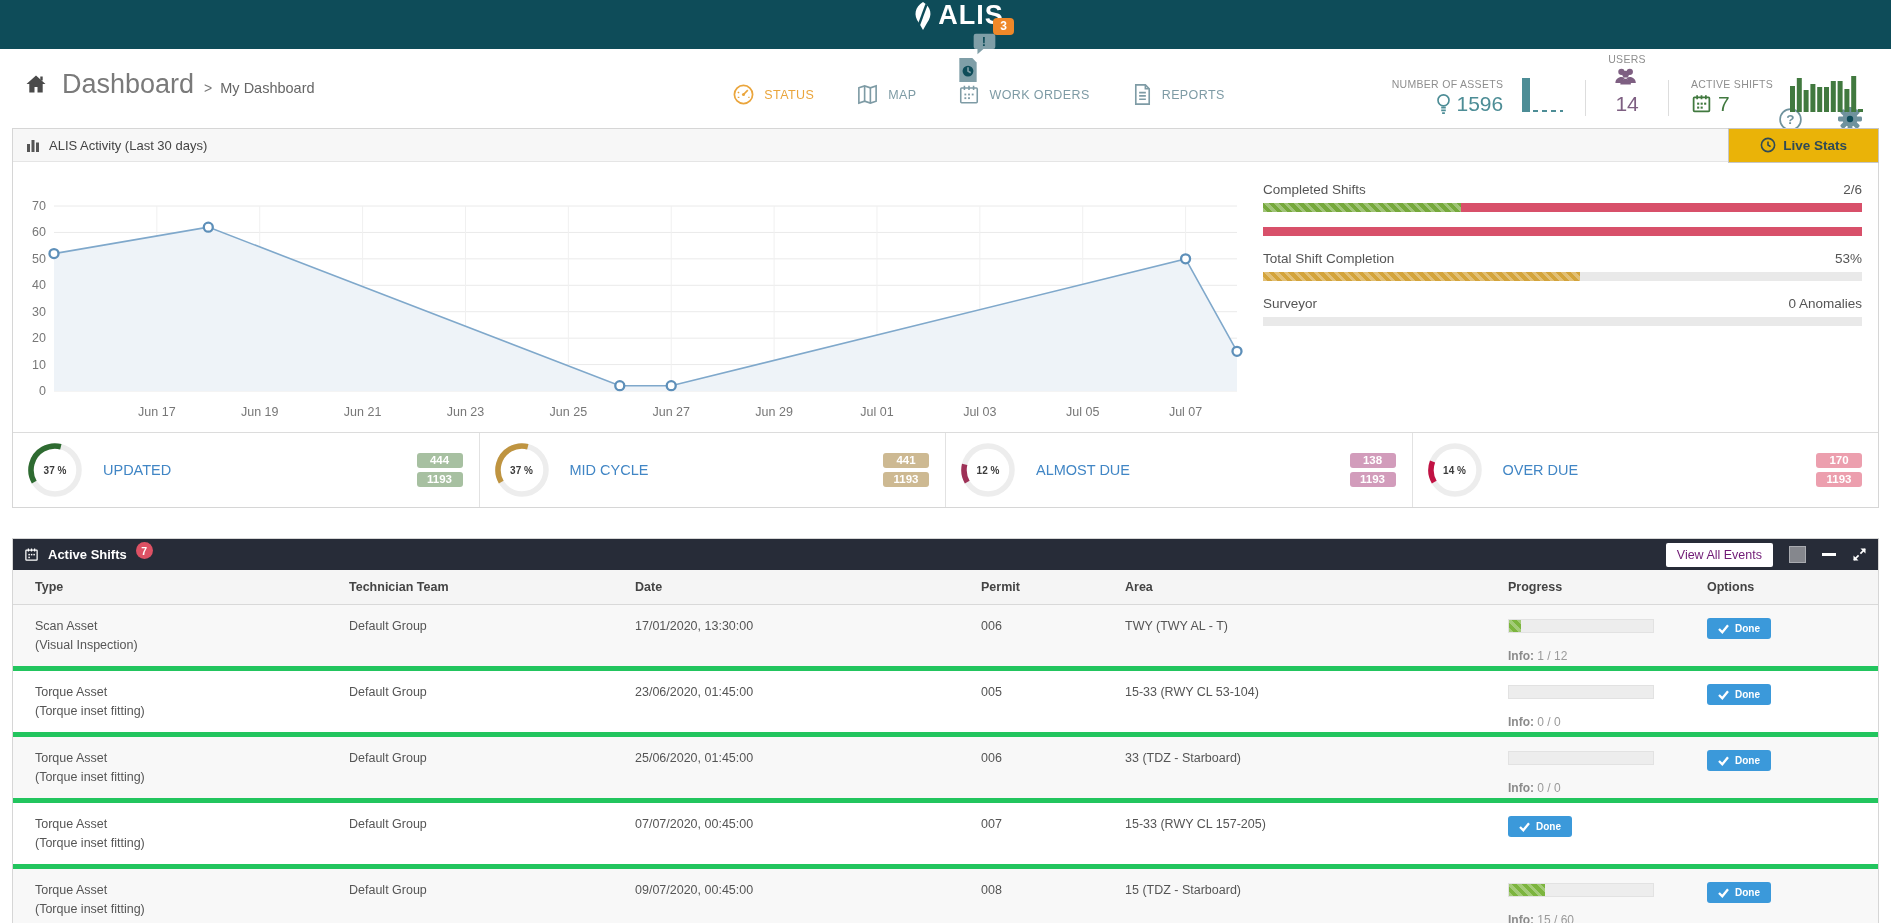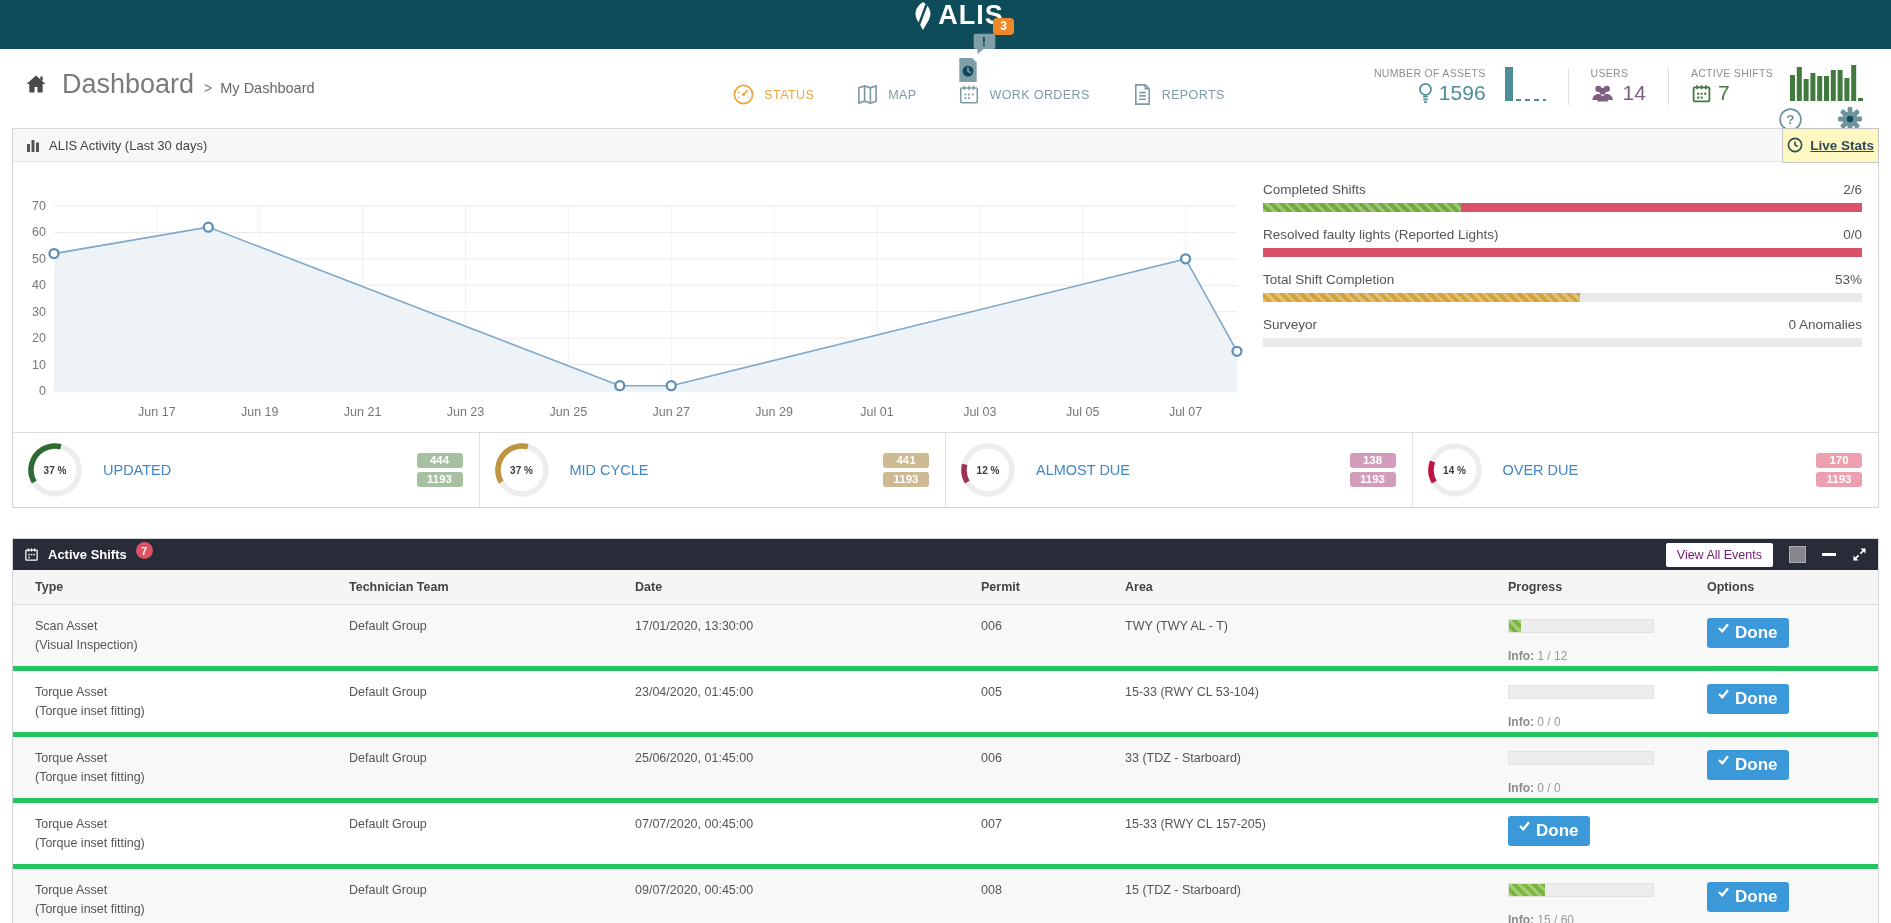--- a/index.html
+++ b/index.html
@@ -29,23 +29,23 @@
   .bc-sub { font-size:14.5px; color:#666; margin-top:8px; cursor:pointer; }
   .topstats { margin-left:auto; display:flex; align-items:flex-end; gap:16px; }
   .stat { display:flex; flex-direction:column; }
   .stat-label { font-size:10.5px; color:#8e8e8e; letter-spacing:.3px; margin-bottom:2px; }
   .stat-value { display:flex; align-items:center; gap:6px; font-size:21px; }
   .stat-div { width:1px; height:36px; background:#ddd; margin:0 6px; }
   
   .panel { margin:9px 12px 0; border:1px solid #d6d6d6; position:relative; background:#fff; }
   .panel-header { height:33px; background:#f7f7f7; border-bottom:1px solid #e5e5e5;
     display:flex; align-items:center; padding-left:13px; gap:9px; font-size:13px; color:#444; }
-  .live-stats-btn { position:absolute; top:-1px; right:-1px; background:#fef9c3; border:1px solid #c6c6c6;
-    padding:8px 4px 9px; font-weight:bold; font-size:13.5px; color:#2f4a56;
-    display:flex; gap:7px; align-items:center; cursor:pointer;text-decoration:underline; }
+  .live-stats-btn { position:absolute; top:-1px; right:-1px; background:#eab308; border:1px solid #c6c6c6;
+    padding:8px 31px 9px; font-weight:bold; font-size:13.5px; color:#2f4a56;
+    display:flex; gap:7px; align-items:center; cursor:pointer; }
   .activity-body { display:flex; }
   .chart-wrap { width:1250px; padding:12px 0 0 6px; }
   .live-stats { flex:1; padding:20px 16px 0 0; }
   .ls-row { margin-bottom:15px; }
   .ls-top { display:flex; justify-content:space-between; font-size:13.5px; color:#555; margin-bottom:6px; }
   .ls-bar { height:9px; display:flex; background:#e9e9e9; overflow:hidden; }
   .ls-seg { height:100%; }
   .striped { background-image:repeating-linear-gradient(45deg, rgba(255,255,255,.3) 0px,
     rgba(255,255,255,.3) 3px, rgba(0,0,0,0) 3px, rgba(0,0,0,0) 7px); }
   
@@ -81,22 +81,22 @@
   .col-area { width:383px; }
   .col-progress { width:199px; }
   .col-options { flex:1; }
   .trow { display:flex; height:66px; border-bottom:5px solid #22c55e; font-size:12.5px; color:#555; cursor:pointer; }
   .trow:nth-child(odd) { background:#f8f8f8; }
   .trow > div { padding-top:12px; line-height:1.55; }
   .progress-track { width:146px; height:14px; background:#ededed; border:1px solid #e2e2e2; margin-top:2px; }
   .progress-fill { height:100%; background-color:#7cb53e; }
   .info-line { margin-top:14px; font-size:12px; color:#9a9a9a; }
   .info-line b { color:#8b8b8b; }
-  .done-btn { display:inline-flex; align-items:flex-start; gap:6px; background:#3b99da; border:none;
-    color:#fff; font-size:17px; font-weight:bold; padding:5px 11px; border-radius:3px;
+  .done-btn { display:inline-flex; align-items:flex-end; gap:6px; background:#3b99da; border:none;
+    color:#fff; font-size:10px; font-weight:bold; padding:5px 11px; border-radius:3px;
     font-family:inherit; cursor:pointer; margin-top:1px; }
 </style>
 </head>
 <body>
 
 <div class="navbar">
   <div class="logo">
     <span style="display:flex;">
       <svg width="24" height="30" viewBox="0 0 24 30">
           <path d="M12 1 C20 6 22 14 16 22 L12 29 L8 22 C2 14 4 6 12 1 Z" fill="#fff"></path>
@@ -210,21 +210,21 @@
         <span>1596</span>
       </span>
     </div>
     <svg id="assets-spark" width="44" height="42">
         <rect x="3" y="4" width="8" height="34" fill="#4d8d96"></rect>
         <line x1="14" y1="37" x2="44" y2="37" stroke="#4d8d96" stroke-width="2" stroke-dasharray="5 4"></line>
       </svg>
     <div class="stat-div"></div>
     <div class="stat">
       <span class="stat-label">USERS</span>
-      <span class="stat-value" style="color:#7e5f82;">
+      <span class="stat-value" style="color:#7e5f82;flex-direction:column;">
         <span style="display:flex;">
           <svg width="26" height="19" viewBox="0 0 28 20" fill="#7e5f82">
               <circle cx="8" cy="5" r="3.4"></circle>
               <circle cx="17" cy="5" r="3.4"></circle>
               <circle cx="12.5" cy="7.5" r="3.6"></circle>
               <path d="M1.5 17c0-4 3-6.5 6.5-6.5 1.4 0 2.7.4 3.7 1.1-1.7 1.3-2.7 3.2-2.7 5.4zM23.5 17c0-4-3-6.5-6.5-6.5-1.4 0-2.7.4-3.7 1.1 1.7 1.3 2.7 3.2 2.7 5.4z"></path>
               <path d="M6.8 18.5c0-3.7 2.6-6 5.7-6s5.7 2.3 5.7 6z"></path>
             </svg>
         </span>
         <span>14</span>
@@ -340,24 +340,20 @@
           <div class="ls-top">
             <span>Completed Shifts</span>
             <span>2/6</span>
           </div>
           <div class="ls-bar">
             <div class="ls-seg striped" style="width:33%;background-color:#76a93c;"></div>
             <div class="ls-seg" style="width:67%;background-color:#d8506a;"></div>
           </div>
         </div>
         <div class="ls-row">
-          <div class="ls-top">
-            <span>Resolved faulty lights (Reported Lights)</span>
-            <span>0/0</span>
-          </div>
           <div class="ls-bar">
             <div class="ls-seg" style="width:100%;background-color:#d8506a;"></div>
           </div>
         </div>
         <div class="ls-row">
           <div class="ls-top">
             <span>Total Shift Completion</span>
             <span>53%</span>
           </div>
           <div class="ls-bar">
@@ -481,21 +477,21 @@
             </svg>
             <span>Done</span>
           </button></div>
       </div>
       <div class="trow">
         <div class="col-type">
           <div>Torque Asset</div>
           <div>(Torque inset fitting)</div>
         </div>
         <div class="col-team">Default Group</div>
-        <div class="col-date">23/04/2020, 01:45:00</div>
+        <div class="col-date">23/06/2020, 01:45:00</div>
         <div class="col-permit">005</div>
         <div class="col-area">15-33 (RWY CL 53-104)</div>
         <div class="col-progress">
           <div class="progress-track">
             <div class="progress-fill striped" style="width:0%;"></div>
           </div>
           <div class="info-line"><b>Info:</b> 0 / 0</div>
         </div>
         <div class="col-options"><button class="done-btn">
             <svg width="11" height="10" viewBox="0 0 11 10">

